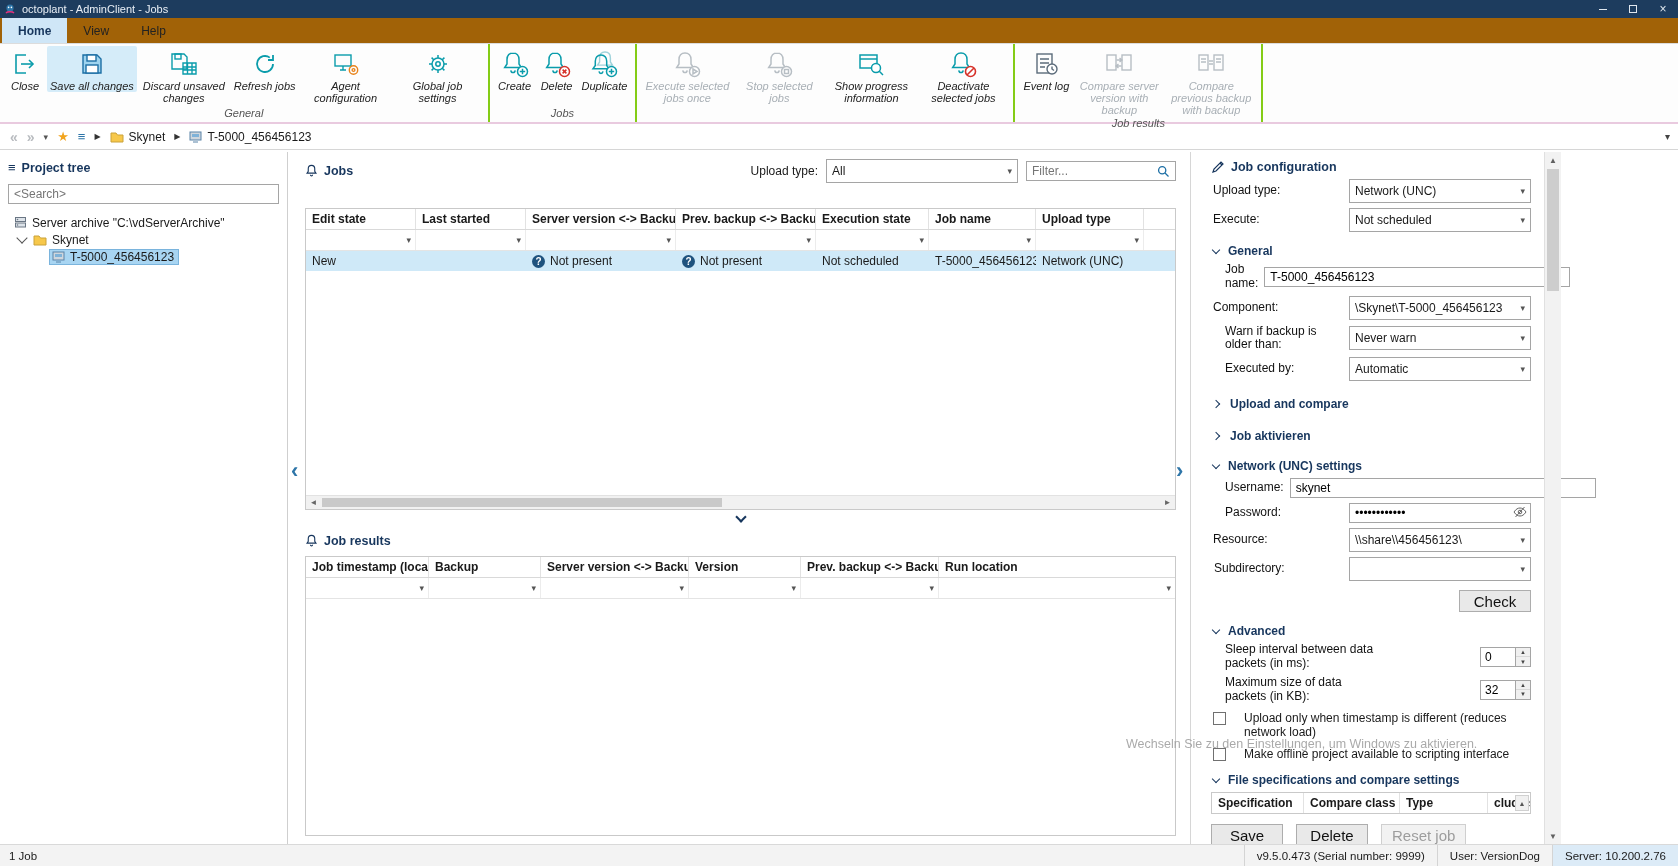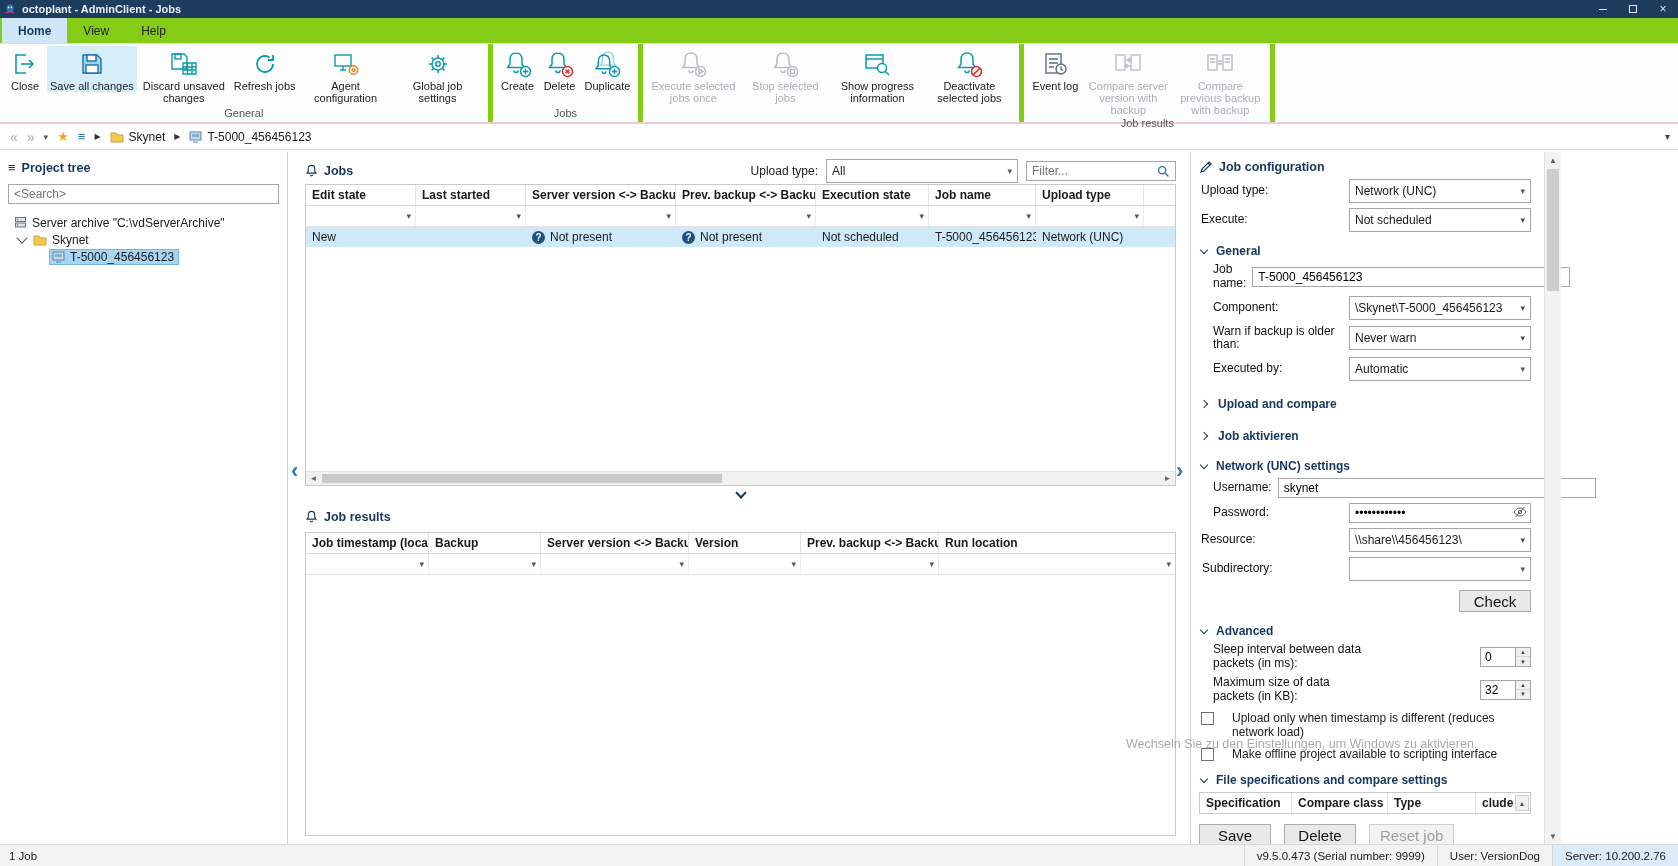--- a/index.html
+++ b/index.html
@@ -2,35 +2,35 @@
 <html><head>
 <meta charset="utf-8">
 <style>
   * { box-sizing:border-box; margin:0; padding:0; }
   html,body { width:1678px; height:866px; }
   body { font-family:"Liberation Sans",sans-serif; font-size:12px; color:#1a1a1a; background:#fff; overflow:hidden; position:relative; }
 
   
   .titlebar { height:18px; background:#1d3c5e; color:#e9eff6; display:flex; align-items:center; padding-left:4px; font-size:11px; }
   .app-logo { width:12px; height:12px; margin-right:6px; flex:none; }
-  .titlebar .title { flex:1;font-weight:bold; }
+  .titlebar .title { flex:1; }
   .win-controls { display:flex; height:18px; }
   .win-btn { width:30px; display:flex; align-items:center; justify-content:center; color:#dfe7ef; }
   .glyph-min { width:8px; border-bottom:1px solid #dfe7ef; height:1px; display:inline-block; }
   .glyph-max { width:8px; height:8px; border:1px solid #dfe7ef; display:inline-block; }
   .glyph-close { font-size:12px; line-height:1; }
 
   
-  .menubar { height:26px; display:flex; align-items:stretch; background:#84cc16; border-bottom:1px solid #dcdcdc; padding-left:2px; }
+  .menubar { height:26px; display:flex; align-items:stretch; background:#a16207; border-bottom:1px solid #dcdcdc; padding-left:2px; }
   .menu-tab { padding:6px 16px 5px; color:#222; }
   .menu-tab.active { background:#cfe6f7; color:#17365d; font-weight:bold; }
 
   
   .ribbon { height:80px; display:flex; background:#fdfdfd; border-bottom:2px solid #e9cadf; }
-  .rgroup { display:flex; flex-direction:column; border-right:5px solid #84cc16; padding:2px 4px 0; }
+  .rgroup { display:flex; flex-direction:column; border-right:2px solid #84cc16; padding:2px 4px 0;font-style:italic; }
   .rbuttons { flex:1; display:flex; align-items:flex-start; }
   .rbtn { display:flex; flex-direction:column; align-items:center; text-align:center; padding:2px 3px 0; margin:0 1px; border-radius:2px; min-width:40px; }
   .rbtn .ricon { height:32px; display:flex; align-items:center; justify-content:center; }
   .rbtn .rlabel { font-size:11px; line-height:1.1; color:#222; max-width:84px; }
   .rbtn.hl { background:#d5ecf9; }
   .rbtn.disabled .rlabel { color:#a8afb5; }
   .rgroup-label { text-align:center; font-size:11px; color:#555; padding:1px 0 3px; }
 
   
   .breadcrumb { height:26px; display:flex; align-items:center; gap:9px; padding:0 10px; border-bottom:1px solid #d6d6d6; position:relative; }
@@ -39,21 +39,21 @@
   .bc-star { color:#f2a41d; font-size:13px; }
   .bc-list { color:#2e75a8; font-size:13px; font-weight:bold; }
   .bc-sep { font-size:8px; color:#333; }
   .bc-item { display:flex; align-items:center; gap:5px; }
   .bc-caret-right { position:absolute; right:8px; color:#444; font-size:10px; }
 
   
   .content { position:absolute; top:152px; left:0; right:0; bottom:22px; background:#fff; }
   .left-panel  { position:absolute; left:0; top:0; bottom:0; width:288px; border-right:1px solid #cfcfcf; padding:8px; }
   .mid-panel   { position:absolute; left:289px; top:0; bottom:0; width:901px; padding:6px 14px 8px 16px; display:flex; flex-direction:column; }
-  .right-panel { position:absolute; left:1190px; top:0; bottom:0; width:353px; border-left:1px solid #d6d6d6; padding:8px 12px 0 8px; }
+  .right-panel { position:absolute; left:1190px; top:0; bottom:0; width:353px; border-left:1px solid #d6d6d6; padding:8px 12px 0 20px; }
   .v-scroll    { position:absolute; left:1544px; top:0; bottom:0; width:17px; background:#f2f2f2; border-left:1px solid #e0e0e0; }
   .sb-arrow { position:absolute; left:0; width:16px; height:16px; display:flex; align-items:center; justify-content:center; font-size:8px; color:#606060; }
   .sb-arrow.up { top:0; } .sb-arrow.down { bottom:0; }
   .sb-thumb { position:absolute; left:2px; right:2px; top:17px; height:122px; background:#cdcdcd; }
   .panel-handle { position:absolute; top:308px; font-size:22px; font-weight:bold; color:#2e75a8; line-height:1; }
   .handle-left { left:291px; } .handle-right { left:1176px; }
 
   .panel-title { display:flex; align-items:center; gap:6px; font-weight:bold; color:#17365d; font-size:12.5px; }
 
   
@@ -66,21 +66,21 @@
 
   
   .combo { border:1px solid #a5a5a5; background:#fff; height:24px; display:flex; align-items:center; padding:0 5px; gap:4px; }
   .combo .cval { flex:1; overflow:hidden; white-space:nowrap; }
   .caret { color:#555; font-size:9px; flex:none; }
   input.txt { height:20px; border:1px solid #a5a5a5; padding:0 5px; font:inherit; font-size:12px; width:100%; }
   .filter-box { width:150px; height:20px; border:1px solid #a5a5a5; display:flex; align-items:center; padding:0 5px; }
   .filter-box input { border:none; outline:none; flex:1; font:inherit; font-size:12px; width:100px; }
 
   
-  .table { border:1px solid #c9c9c9; background:#fff; display:flex; flex-direction:column; }
+  .table { border:1px solid #c9c9c9; background:#fff; display:flex; flex-direction:column;margin-top:24px; }
   .thead { display:flex; border-bottom:1px solid #d9d9d9; }
   .th { padding:3px 6px; font-weight:bold; border-right:1px solid #e2e2e2; display:flex; align-items:center; overflow:hidden; white-space:nowrap; }
   .tfilter { display:flex; border-bottom:1px solid #e4e4e4; height:21px; }
   .tf { border-right:1px solid #ececec; display:flex; align-items:center; justify-content:flex-end; padding-right:4px; }
   .trow { display:flex; height:20px; align-items:stretch; }
   .trow.selected { background:#cfe9f8; }
   .td { padding:0 6px; display:flex; align-items:center; gap:5px; overflow:hidden; white-space:nowrap; }
   .qbadge { width:13px; height:13px; border-radius:50%; background:#1e527e; color:#fff; font-size:10px; font-weight:bold; display:inline-flex; align-items:center; justify-content:center; flex:none; }
   .jc1{width:110px}.jc2{width:110px}.jc3{width:150px}.jc4{width:140px}.jc5{width:113px}.jc6{width:107px}.jc7{width:108px}.jcf{flex:1;border-right:none}
   .rc1{width:123px}.rc2{width:112px}.rc3{width:148px}.rc4{width:112px}.rc5{width:138px}.rcf{flex:1;border-right:none}
@@ -627,21 +627,21 @@
     </div>
 
     <div class="sec-head">
       <span class="chev-d"></span>
       <span>General</span>
     </div>
     <div class="cfg-row" style="margin-left:14px;">
       <span class="lbl">Job name:</span>
       <input class="txt ctrl" value="T-5000_456456123" style="">
     </div>
-    <div class="cfg-row" style="margin-left:14px;">
+    <div class="cfg-row" style="margin-left:2px;">
       <span class="lbl">Component:</span>
       <div class="combo ctrl">
         <span class="cval">\Skynet\T-5000_456456123</span>
         <span class="caret">▾</span>
       </div>
     </div>
     <div class="cfg-row" style="margin-left:14px;">
       <span class="lbl">Warn if backup is older than:</span>
       <div class="combo ctrl">
         <span class="cval">Never warn</span>

